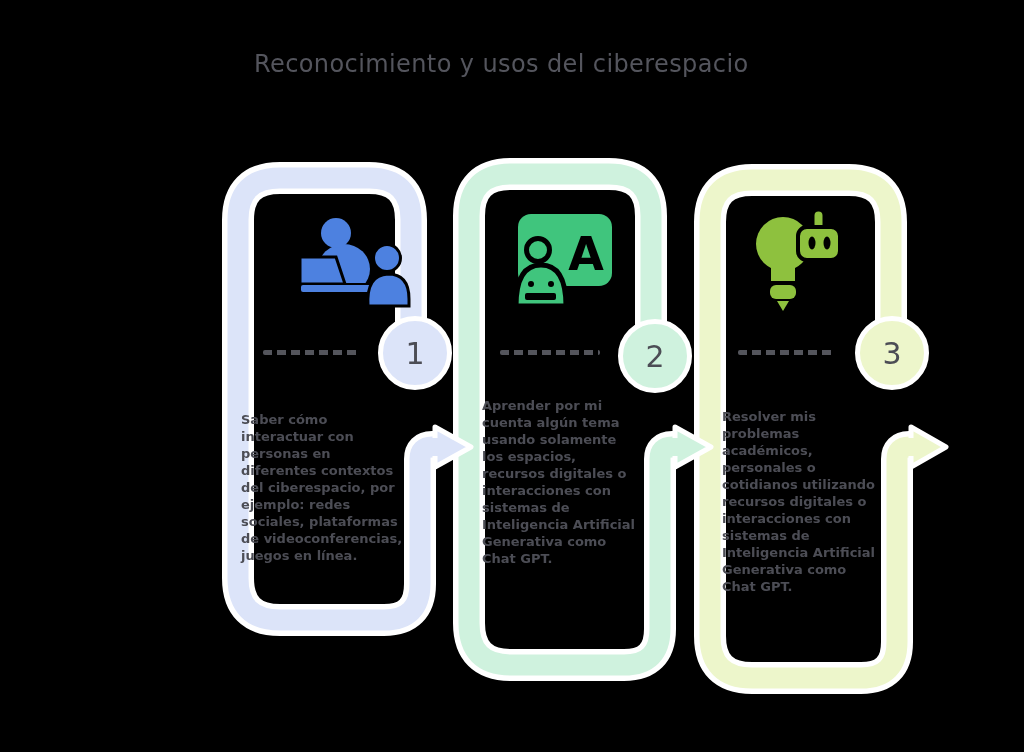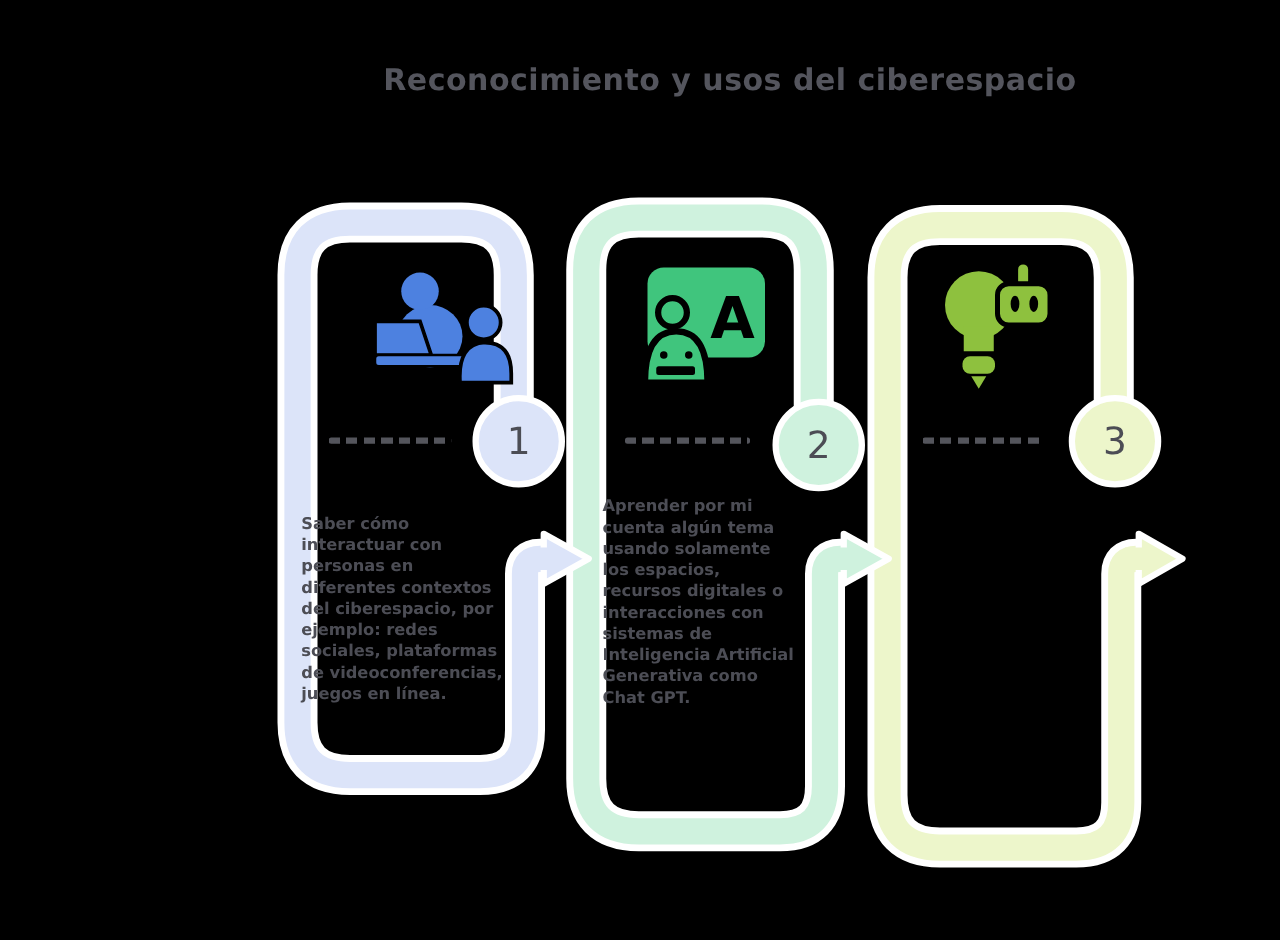--- a/index.html
+++ b/index.html
@@ -1,19 +1,19 @@
 <!DOCTYPE html>
 <html style="--background: #000000; --outline_white: #ffffff; --card1: #dce4f9; --card2: #cff2de; --card3: #edf6cb; --icon1: #4d81e0; --icon2: #40c57d; --icon3: #8ec13e; --ink: #4c4d55; --title_ink: #54555d; --dash: #54555c;"><head>
 <meta charset="utf-8">
 <style>
   html,body{margin:0;padding:0;background:#000;}
   body{width:1024px;height:752px;overflow:hidden;font-family:"DejaVu Sans",sans-serif;}
   .canvas{position:relative;width:1024px;height:752px;background:var(--background);}
-  .title{position:absolute;left:276px;top:50px;width:616px;text-align:center;
-         font-size:24px;font-weight:bold;letter-spacing:.4px;color:var(--title_ink);}
+  .title{position:absolute;left:254px;top:50px;width:616px;
+         font-size:24px;font-weight:normal;letter-spacing:.4px;color:var(--title_ink);}
   svg.outlines{position:absolute;left:0;top:0;}
   .under{fill:none;stroke:var(--outline_white);stroke-width:32;stroke-linejoin:round;}
   .over{fill:none;stroke-width:21;stroke-linejoin:round;}
   .s1{stroke:var(--card1);} .s2{stroke:var(--card2);} .s3{stroke:var(--card3);}
   .head{stroke:var(--outline_white);stroke-width:5;stroke-linejoin:round;}
   .f1{fill:var(--card1);} .f2{fill:var(--card2);} .f3{fill:var(--card3);}
   .card{position:absolute;}
   .badge{position:absolute;width:74px;height:74px;box-sizing:border-box;border-radius:50%;
          border:5px solid var(--outline_white);display:flex;align-items:center;justify-content:center;
          font-size:30px;color:var(--ink);}
@@ -90,15 +90,16 @@
       <polygon points="27,96 39,96 33,106" fill="var(--icon3)"></polygon>
       <rect x="63" y="5" width="11" height="20" rx="5.5" fill="var(--icon3)" stroke="#000" stroke-width="3"></rect>
       <rect x="48" y="22" width="42" height="33" rx="9" fill="var(--icon3)" stroke="#000" stroke-width="4"></rect>
       <ellipse cx="62" cy="38" rx="3.5" ry="6.5" fill="#000"></ellipse>
       <ellipse cx="77" cy="38" rx="3.5" ry="6.5" fill="#000"></ellipse>
     </svg>
     <div class="dashes" style="left:41px;top:184px;width:98px;"></div>
     <div class="badge b3" style="left:158px;top:150px;">
       <span>3</span>
     </div>
+    <div class="desc" style="left:25px;top:242px;width:156px;">Resolver mis problemas académicos, personales o cotidianos utilizando recursos digitales o interacciones con sistemas de Inteligencia Artificial Generativa como Chat GPT.</div>
   </div>
 
 </div>
 
 </body></html>

